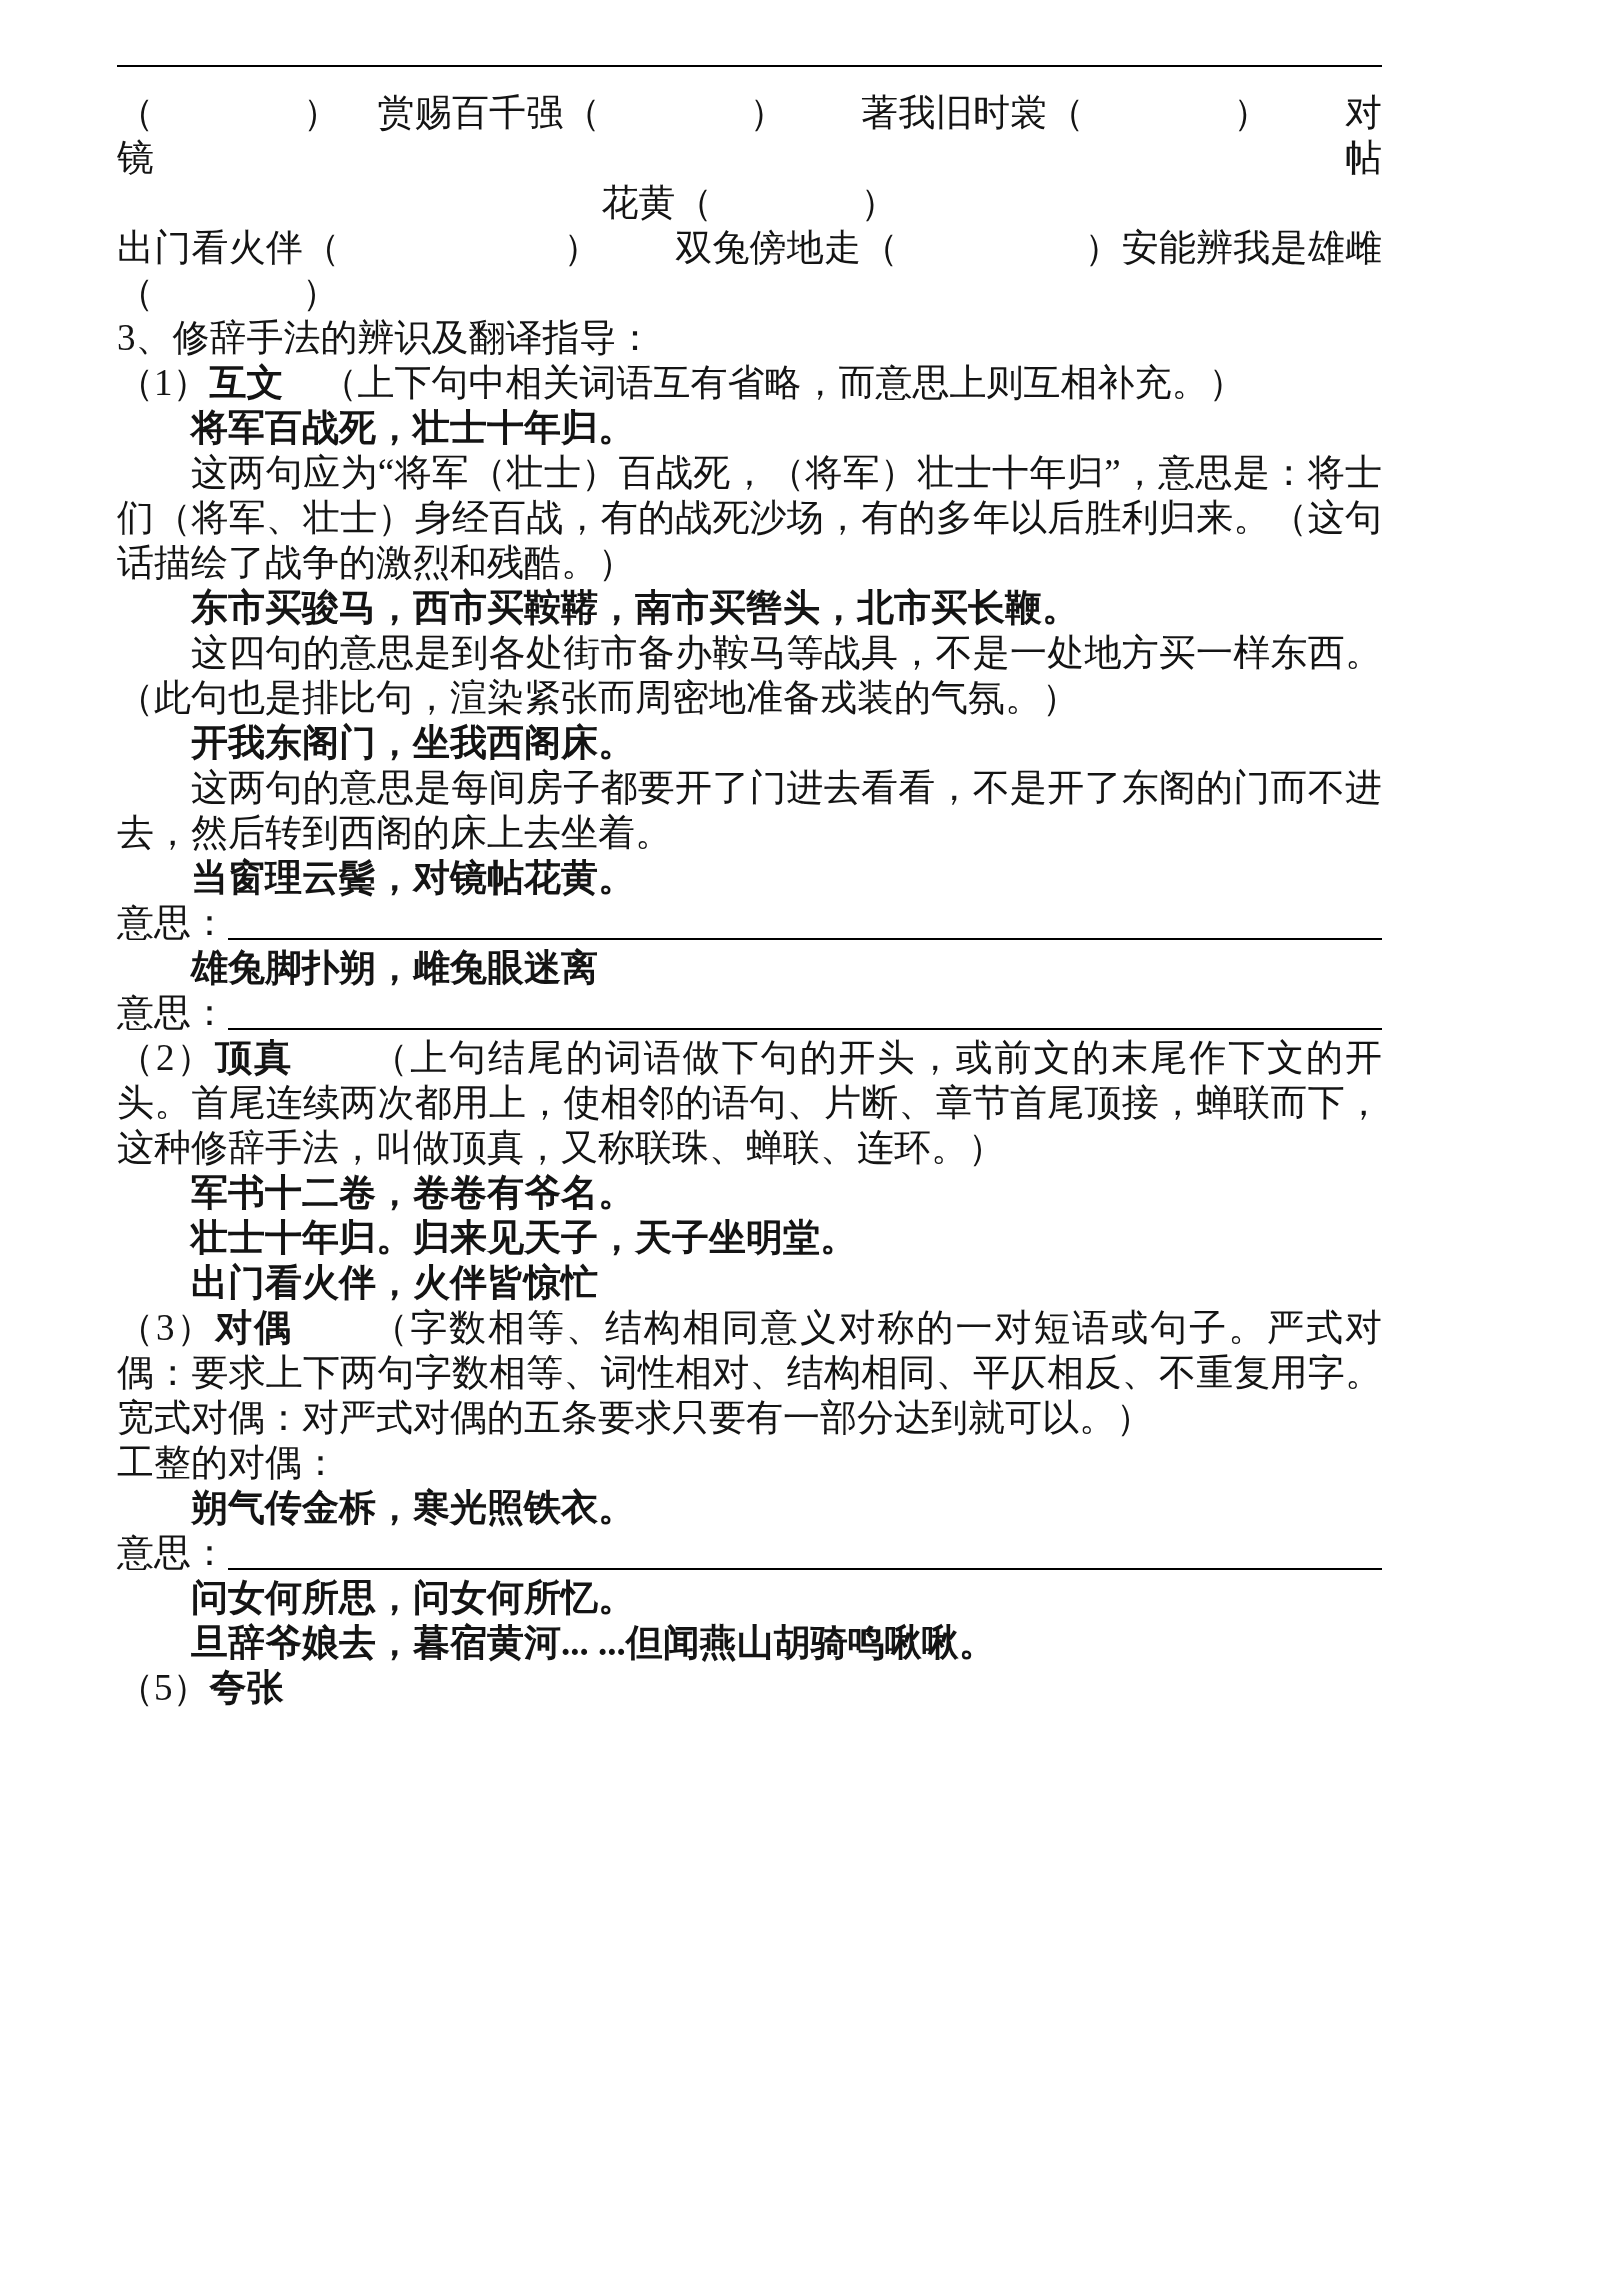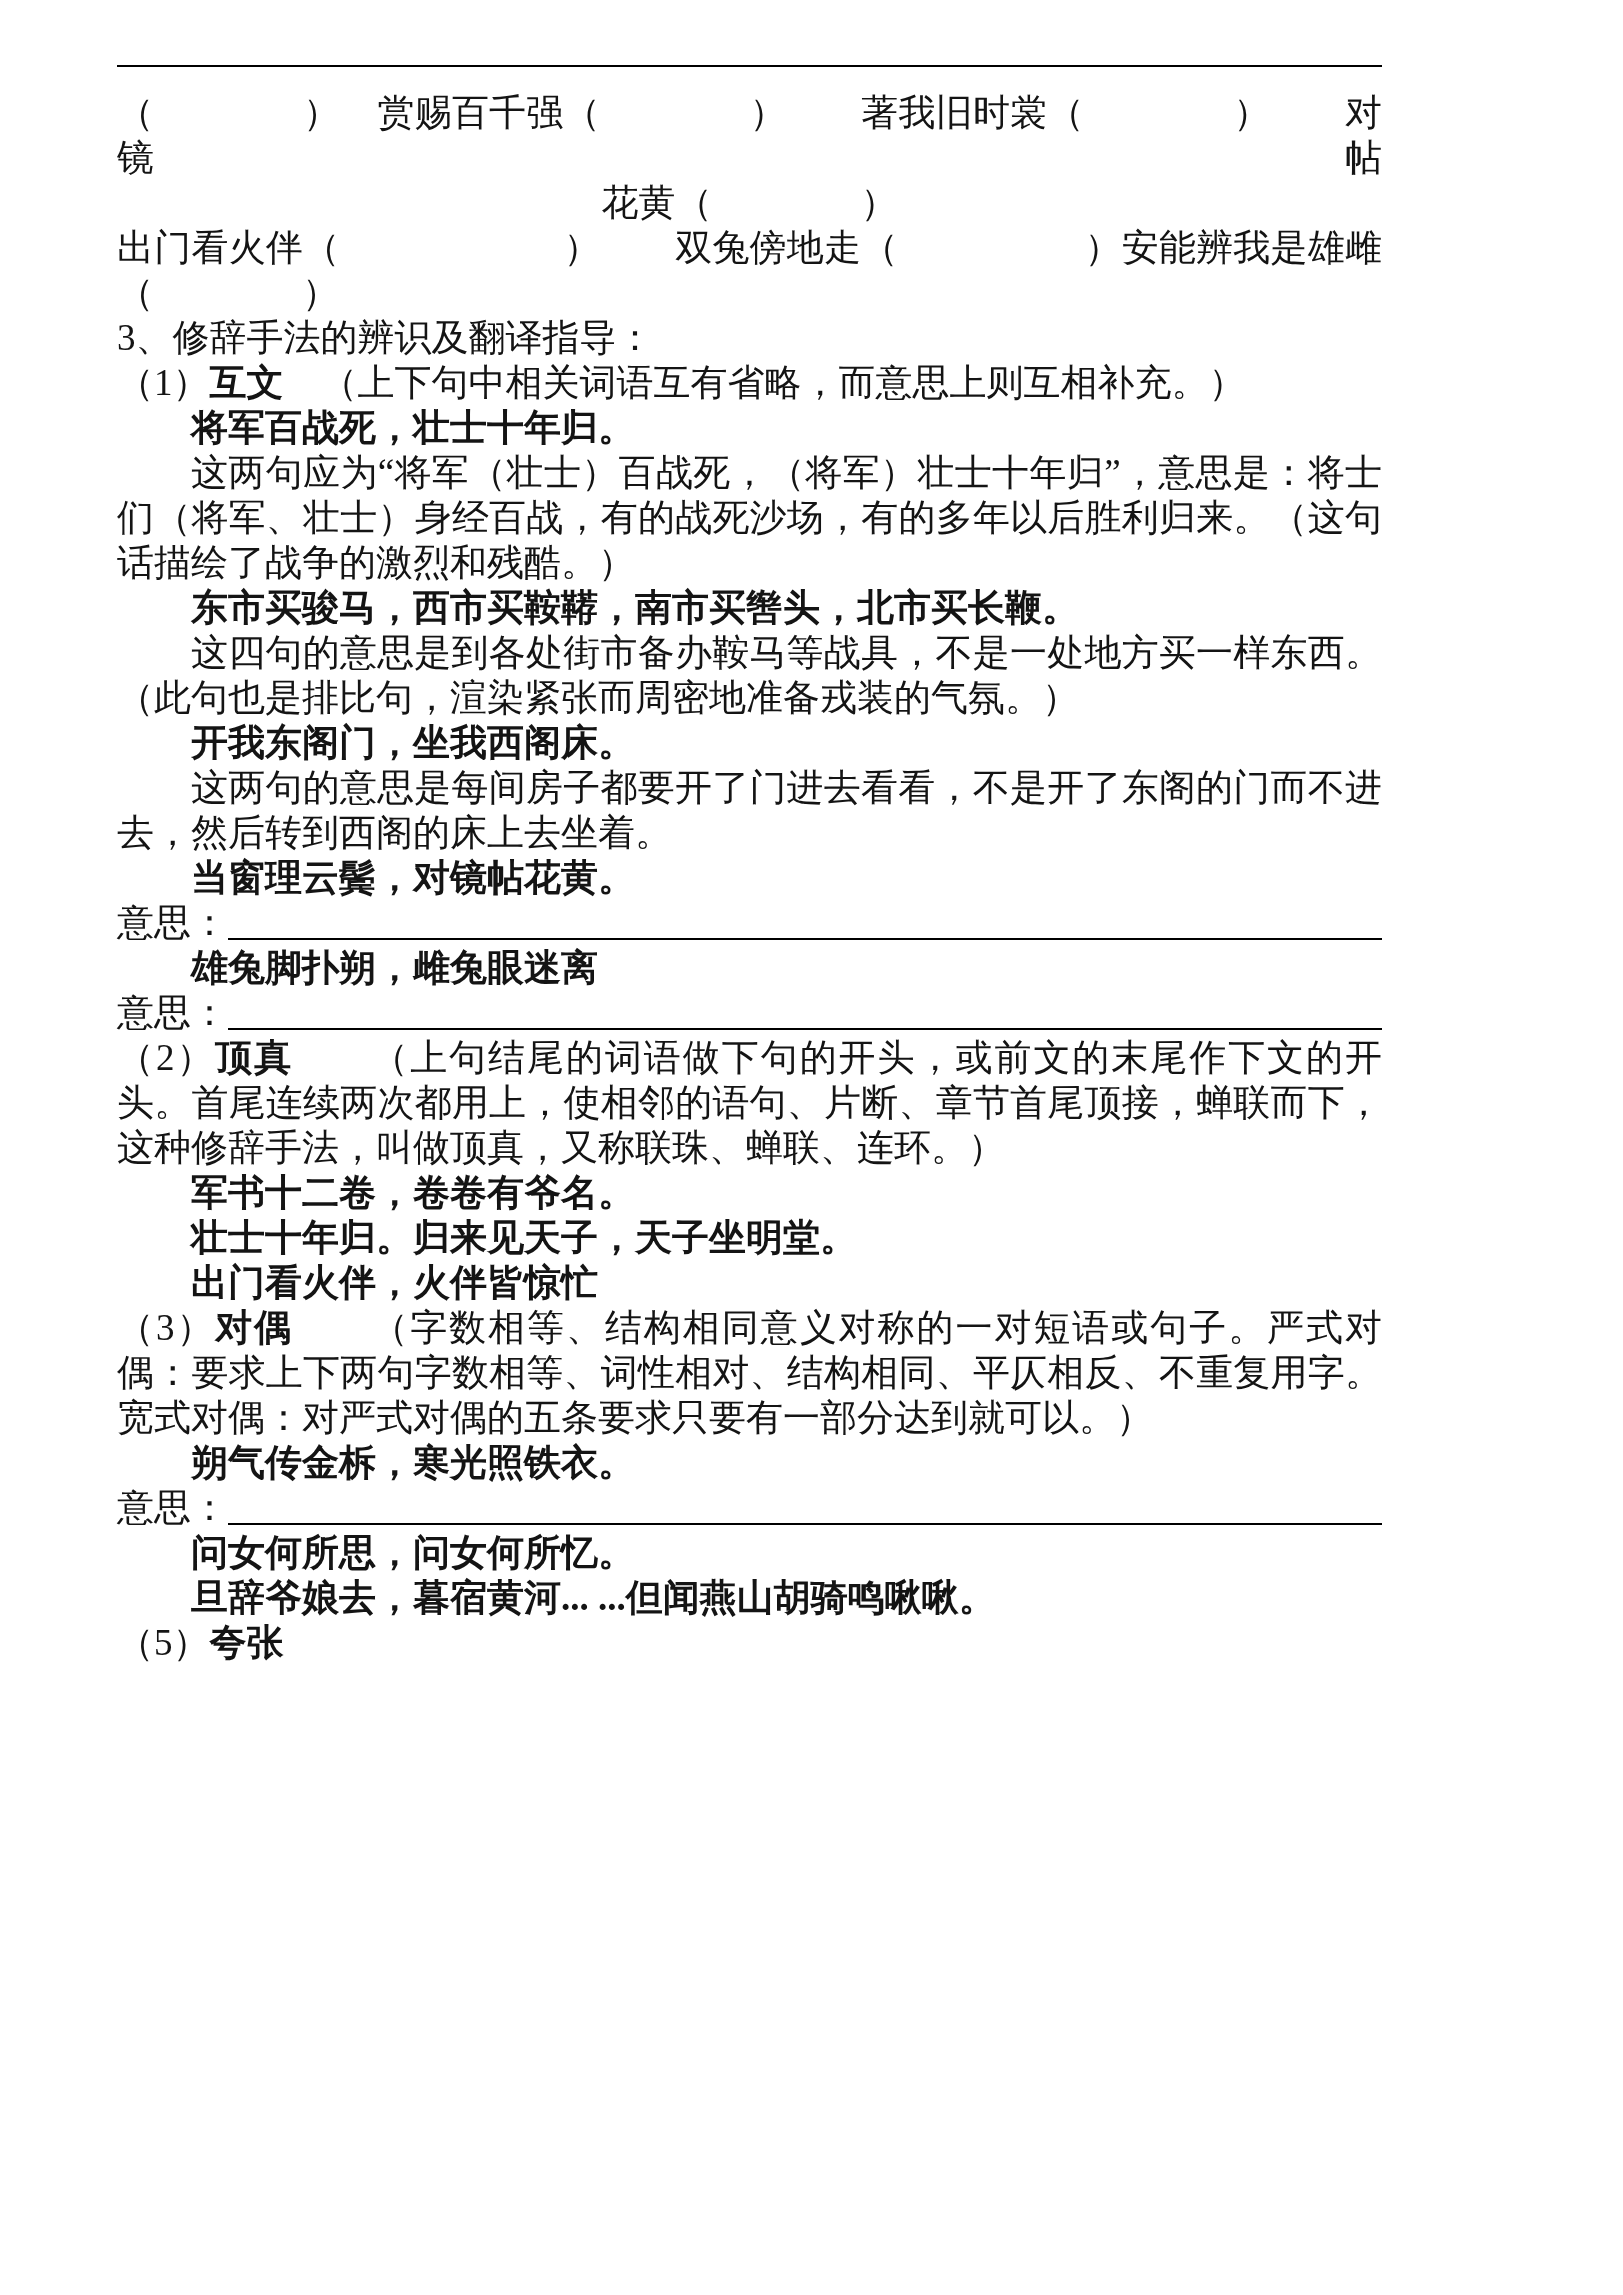--- a/index.html
+++ b/index.html
@@ -90,20 +90,21 @@
       <div class="line quote"><span>雄兔脚扑朔，雌兔眼迷离</span></div>
       <div class="line fill-row">
         <span class="fill-label">意思：</span>
         <span class="fill-line"></span>
       </div>
       <div class="line"><span>（2）</span><span class="b">顶真</span><span>　　（上句结尾的词语做下句的开头，或前文的末尾作下文的开头。首尾连续两次都用上，使相邻的语句、片断、章节首尾顶接，蝉联而下，这种修辞手法，叫做顶真，又称联珠、蝉联、连环。）</span></div>
       <div class="line quote"><span>军书十二卷，卷卷有爷名。</span></div>
       <div class="line quote"><span>壮士十年归。归来见天子，天子坐明堂。</span></div>
       <div class="line quote"><span>出门看火伴，火伴皆惊忙</span></div>
       <div class="line"><span>（3）</span><span class="b">对偶</span><span>　　（字数相等、结构相同意义对称的一对短语或句子。严式对偶：要求上下两句字数相等、词性相对、结构相同、平仄相反、不重复用字。宽式对偶：对严式对偶的五条要求只要有一部分达到就可以。）</span></div>
+      <div class="line"><span>工整的对偶：</span></div>
       <div class="line quote"><span>朔气传金柝，寒光照铁衣。</span></div>
       <div class="line fill-row">
         <span class="fill-label">意思：</span>
         <span class="fill-line"></span>
       </div>
       <div class="line quote"><span>问女何所思，问女何所忆。</span></div>
       <div class="line quote"><span>旦辞爷娘去，暮宿黄河... ...但闻燕山胡骑鸣啾啾。</span></div>
       <div class="line"><span>（5）</span><span class="b">夸张</span></div>
     </div>
 </div>

